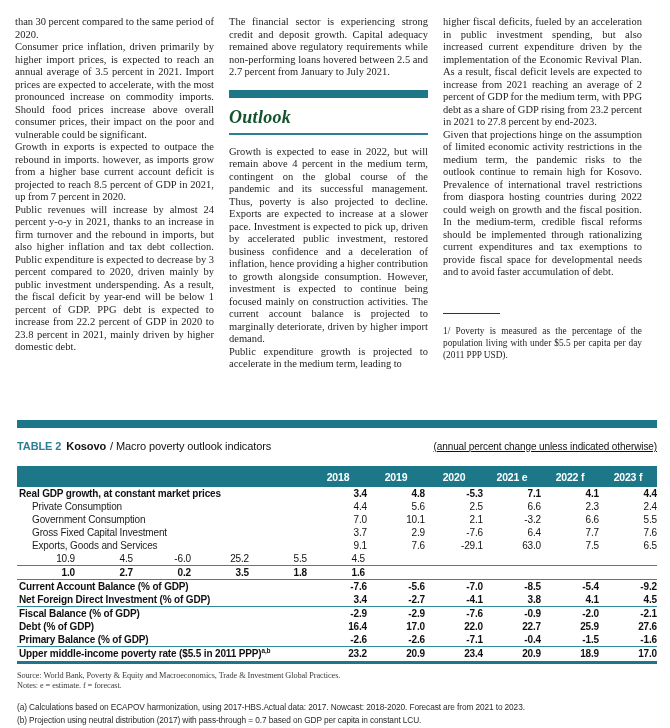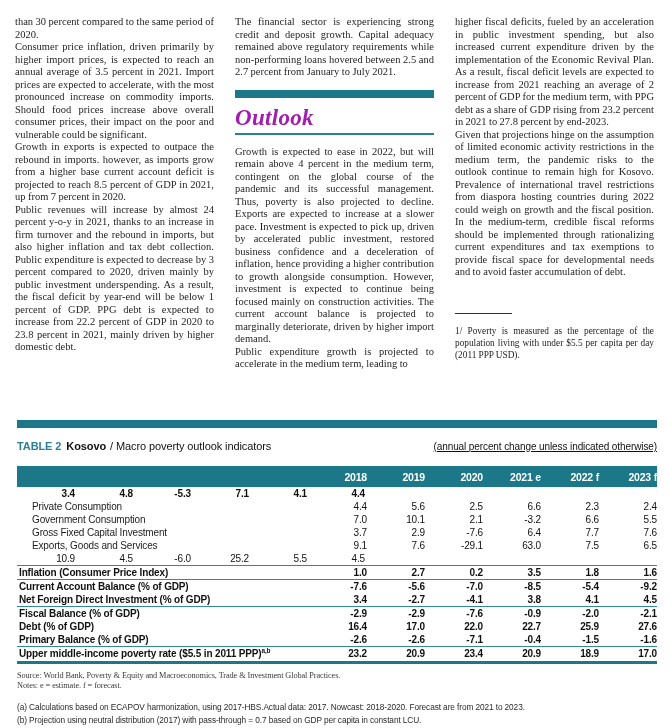--- a/index.html
+++ b/index.html
@@ -4,52 +4,52 @@
 <style>
   html,body{margin:0;padding:0;}
   body{
     width:670px;height:728px;background:#ffffff;position:relative;overflow:hidden;
     font-family:"Liberation Serif", serif;color:#1e1e1e;
     -webkit-font-smoothing:antialiased;
   }
   .page{position:absolute;inset:0;}
 
   
-  .text-columns{position:absolute;top:16px;left:15px;width:640px;display:flex;gap:21px;}
+  .text-columns{position:absolute;top:16px;left:15px;width:640px;display:flex;gap:15px;}
   .tcol{width:199px;}
   .tcol p{
     margin:0;font-size:10.5px;line-height:12.5px;text-align:justify;
     hyphens:auto;-webkit-hyphens:auto;word-spacing:-0.2px;
   }
   .divider-bar{height:8px;background:#1c7788;}
   .col2-bar{margin-top:11px;}
   h2.outlook{
     margin:7px 0 0 0;font-family:"Liberation Serif", serif;font-style:italic;font-weight:bold;
-    color:#a21caf;font-size:23px;line-height:25px;letter-spacing:0.3px;
+    color:#14532d;font-size:18px;line-height:25px;letter-spacing:0.3px;
   }
   .outlook-rule{margin-top:3px;height:2px;background:#2b7e94;}
   .after-heading{margin-top:11px !important;}
   .para-follow{margin-top:0 !important;}
   .footnote-block{margin-top:34px;}
   .footnote-sep{width:57px;border-top:1px solid #333;}
   .footnote-block p{margin-top:11px;font-size:9.3px;line-height:12.3px;text-align:justify;}
 
   
   .table-section{position:absolute;left:17px;top:420px;width:640px;font-family:"Liberation Sans", sans-serif;}
   .table-title-row{display:flex;align-items:baseline;margin-top:12px;font-size:11px;letter-spacing:-0.1px;color:#111;}
   .tt-label{color:#2b7e94;font-weight:bold;}
   .tt-country{font-weight:bold;margin-left:5px;}
   .tt-sub{margin-left:4px;}
   .tt-note{margin-left:auto;font-size:10px;text-decoration:underline;}
   .header-band{
     margin-top:14px;height:21px;background:#1c7788;display:flex;align-items:center;
     color:#fff;font-weight:bold;font-size:10.5px;
   }
   .band-spacer{flex:1;}
-  .ycol{width:58px;text-align:right;letter-spacing:-0.2px;}
+  .ycol{width:58px;text-align:center;letter-spacing:-0.2px;}
   .trows{}
   .trow{display:flex;align-items:center;height:13px;font-size:10px;letter-spacing:-0.15px;color:#111;}
   .trow.bold{font-weight:bold;}
   .trow .tlabel{flex:1;padding-left:2px;white-space:nowrap;}
   .trow.sub .tlabel{padding-left:15px;color:#1d1d1d;}
   .trow .tval{width:58px;text-align:right;}
   .trow.bline{border-bottom:1.5px solid #2e8a9c;}
   .trow sup{font-size:6.5px;vertical-align:super;line-height:0;}
   .table-bottom-rule{height:3px;background:#1c7788;margin-top:1px;}
   .src-notes{margin-top:7px;font-size:8.3px;line-height:9.8px;color:#3a3a3a;letter-spacing:-0.1px;}
@@ -105,20 +105,21 @@
       <div class="ycol">2018</div>
       <div class="ycol">2019</div>
       <div class="ycol">2020</div>
       <div class="ycol">2021 e</div>
       <div class="ycol">2022 f</div>
       <div class="ycol">2023 f</div>
     </div>
 
     <div class="trows">
         <div class="trow bold">
+          <div class="tlabel">Real GDP growth, at constant market prices</div>
           <div class="tval">3.4</div>
           <div class="tval">4.8</div>
           <div class="tval">-5.3</div>
           <div class="tval">7.1</div>
           <div class="tval">4.1</div>
           <div class="tval">4.4</div>
         </div>
         <div class="trow sub">
           <div class="tlabel">Private Consumption</div>
           <div class="tval">4.4</div>
@@ -157,21 +158,20 @@
         </div>
         <div class="trow sub bline">
           <div class="tval">10.9</div>
           <div class="tval">4.5</div>
           <div class="tval">-6.0</div>
           <div class="tval">25.2</div>
           <div class="tval">5.5</div>
           <div class="tval">4.5</div>
         </div>
         <div class="trow bold bline">
-          <div class="tlabel">Inflation (Consumer Price Index)</div>
           <div class="tval">1.0</div>
           <div class="tval">2.7</div>
           <div class="tval">0.2</div>
           <div class="tval">3.5</div>
           <div class="tval">1.8</div>
           <div class="tval">1.6</div>
         </div>
         <div class="trow bold">
           <div class="tlabel">Current Account Balance (% of GDP)</div>
           <div class="tval">-7.6</div>

